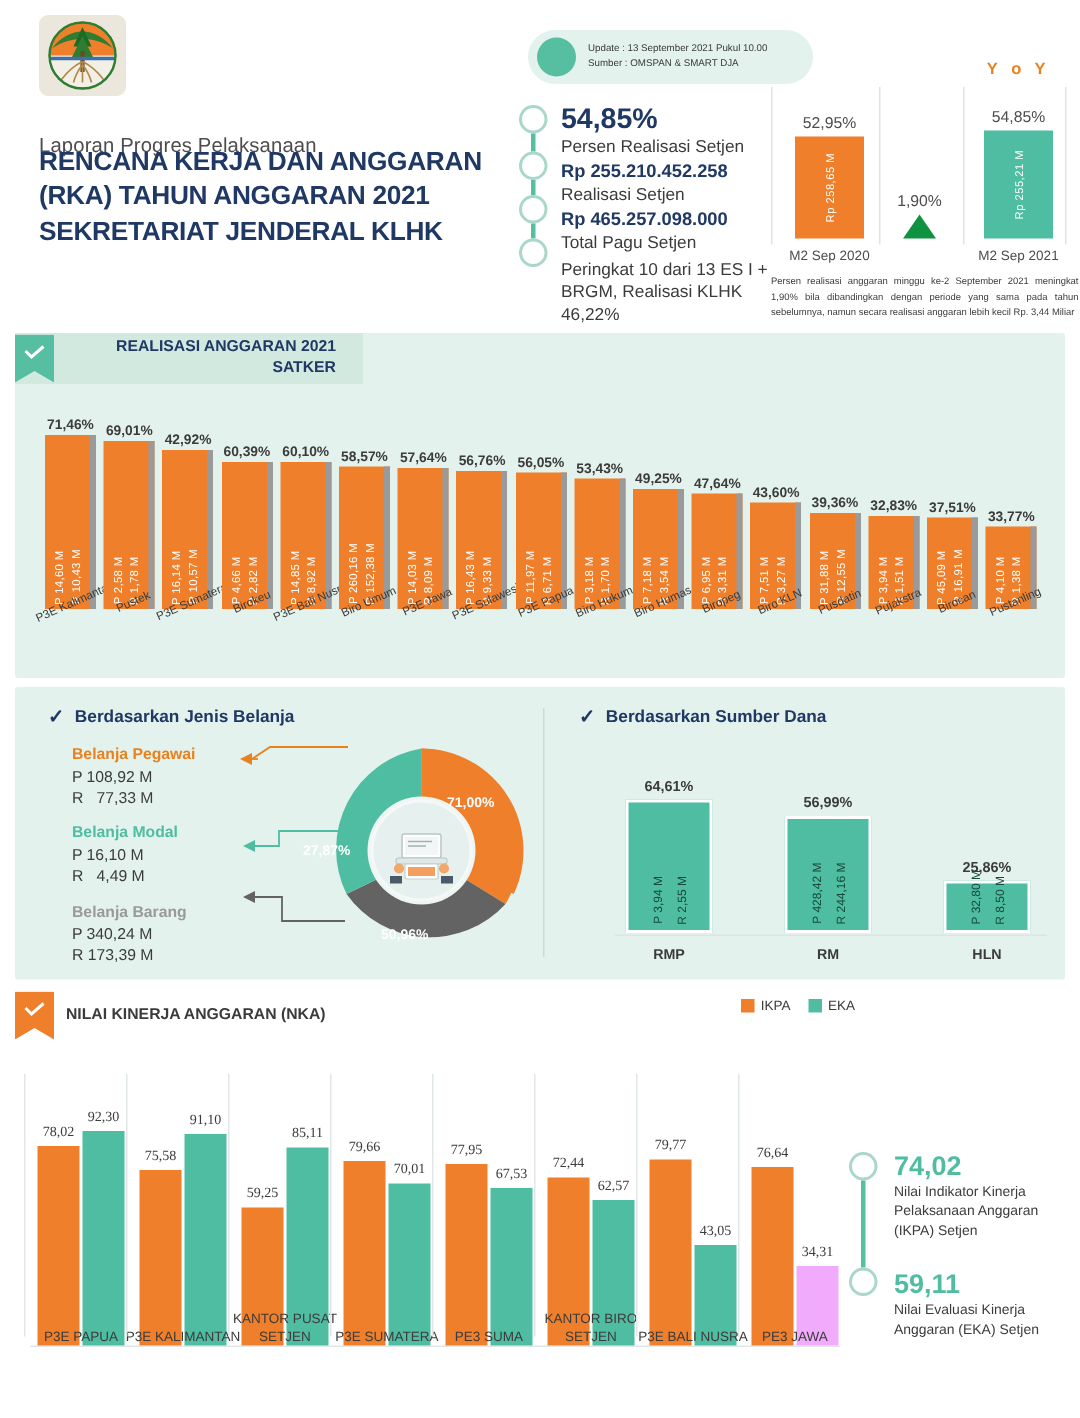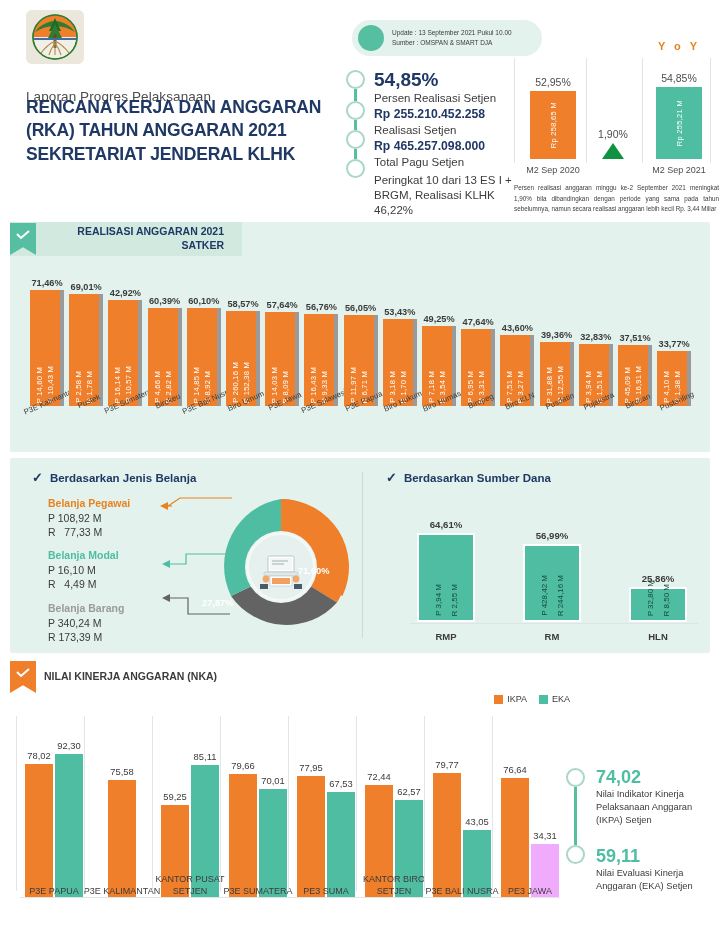--- a/index.html
+++ b/index.html
@@ -114,46 +114,46 @@
   .mid-head { display: flex; align-items: center; gap: 7px; }
   .mid-head .chk { color: #1f3864; font-size: 13px; font-weight: bold; }
   .mid-head .txt { font-size: 11.5px; font-weight: bold; color: #1f3864; }
 
   .jenis-legend { position: absolute; left: 38px; top: 38px; width: 160px; }
   .jl-item { margin-bottom: 9px; }
   .jl-name { font-size: 10.5px; font-weight: bold; line-height: 1.5; }
   .jl-val { font-size: 10.5px; color: #3b3b3b; line-height: 1.32; white-space: pre; }
 
   .donut-wrap { position: absolute; left: 196px; top: 34px; width: 150px; height: 150px; }
-  .donut-lbl { position: absolute; font-size: 9.3px; font-weight: bold; color: #fff; margin-top: 36px; }
+  .donut-lbl { position: absolute; font-size: 9.3px; font-weight: bold; color: #fff; }
 
   .dana-chart { position: absolute; left: 392px; top: 48px; width: 300px; height: 138px; }
   .dana-col { position: absolute; bottom: 22px; width: 64px; text-align: center; }
   .dana-pct { font-size: 9.6px; font-weight: bold; color: #3b3b3b; margin-bottom: 3px; }
   .dana-bar {
     width: 58px; margin: 0 auto; background: #4fbda2; border: 2px solid #fff;
     display: flex; justify-content: center; gap: 7px; align-items: flex-end; padding-bottom: 4px;
   }
   .dana-bar span { writing-mode: vertical-rl; transform: rotate(180deg); font-size: 8px; color: #17493c; white-space: nowrap; }
   .dana-axis { position: absolute; left: 8px; bottom: 20px; width: 288px; height: 1px; background: #dfe3e6; }
   .dana-xlbl { position: absolute; bottom: 2px; width: 64px; text-align: center; font-size: 9.5px; font-weight: bold; color: #3b3b3b; }
 
   
   .nka-band { position: absolute; left: 10px; top: 660px; width: 700px; height: 36px; }
-  .nka-legend { position: absolute; right: 150px; top: 694px; display: flex; gap: 12px; align-items: center; }
+  .nka-legend { position: absolute; right: 150px; top: 665px; display: flex; gap: 12px; align-items: center; }
   .nka-legend .li { display: flex; align-items: center; gap: 4px; font-size: 9px; color: #3b3b3b; }
   .nka-legend .sw { width: 9px; height: 9px; }
 
   .nka-chart { position: absolute; left: 14px; top: 712px; width: 548px; height: 225px; }
   .nka-group { position: absolute; bottom: 40px; width: 68px; }
   .nka-bars { display: flex; justify-content: center; align-items: flex-end; gap: 2px; height: 160px; }
   .nka-bar { width: 28px; position: relative; }
   .nka-bar .v {
     position: absolute; top: -14px; left: 50%; transform: translateX(-50%);
-    font-size: 9.4px; color: #3b3b3b; white-space: nowrap;
+    font-size: 9.4px; color: #3b3b3b; white-space: nowrap; font-family: Liberation Serif, serif;
   }
   .nka-sep { position: absolute; top: 4px; width: 1px; background: #e1e6e8; }
   .nka-xlbl {
     position: absolute; bottom: 0; width: 78px; left: -5px; text-align: center;
     font-size: 9px; color: #3b3b3b; line-height: 1.35;
   }
   .nka-baseline { position: absolute; left: 6px; bottom: 39px; width: 540px; height: 1px; background: #e1e6e8; }
 
   .nka-side { position: absolute; left: 566px; top: 768px; width: 150px; }
   .nka-ring {
@@ -566,20 +566,23 @@
           <span class="v">92,30</span>
         </div>
       </div>
       <div class="nka-xlbl">P3E PAPUA</div>
     </div>
     <div class="nka-group" style="left: 74px;">
       <div class="nka-bars">
         <div class="nka-bar" style="height:117.1px;background:#ef7f2a">
           <span class="v">75,58</span>
         </div>
+        <div class="nka-bar" style="height:141.2px;background:#4fbda2">
+          <span class="v">91,10</span>
+        </div>
       </div>
       <div class="nka-xlbl">P3E KALIMANTAN</div>
     </div>
     <div class="nka-sep" style="left: 70px; height: 175px;"></div>
     <div class="nka-group" style="left: 142px;">
       <div class="nka-bars">
         <div class="nka-bar" style="height:91.8px;background:#ef7f2a">
           <span class="v">59,25</span>
         </div>
         <div class="nka-bar" style="height:131.9px;background:#4fbda2">

